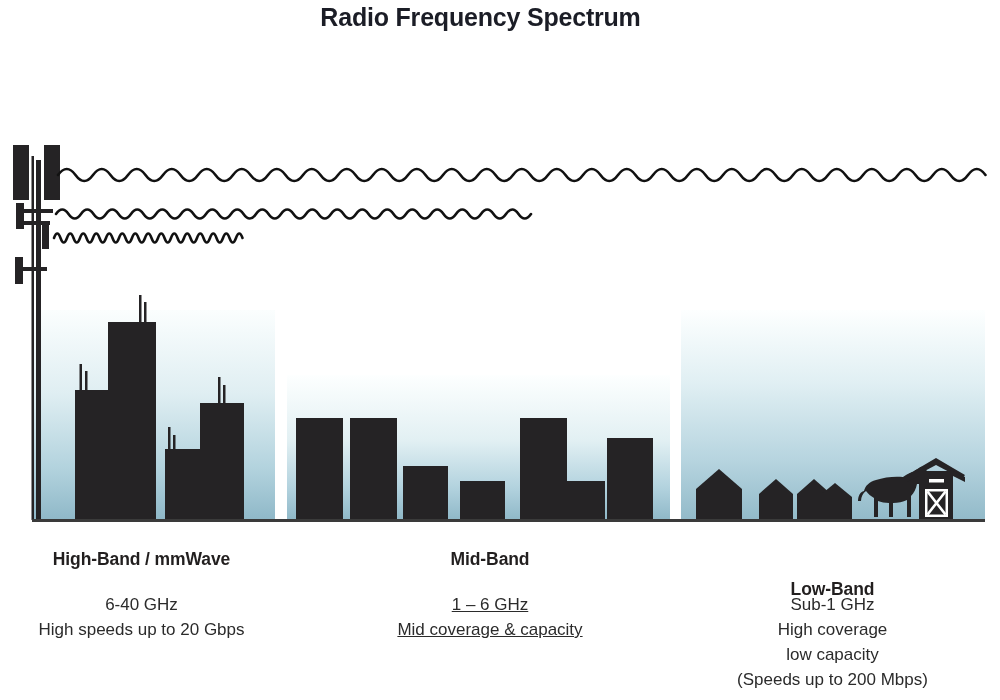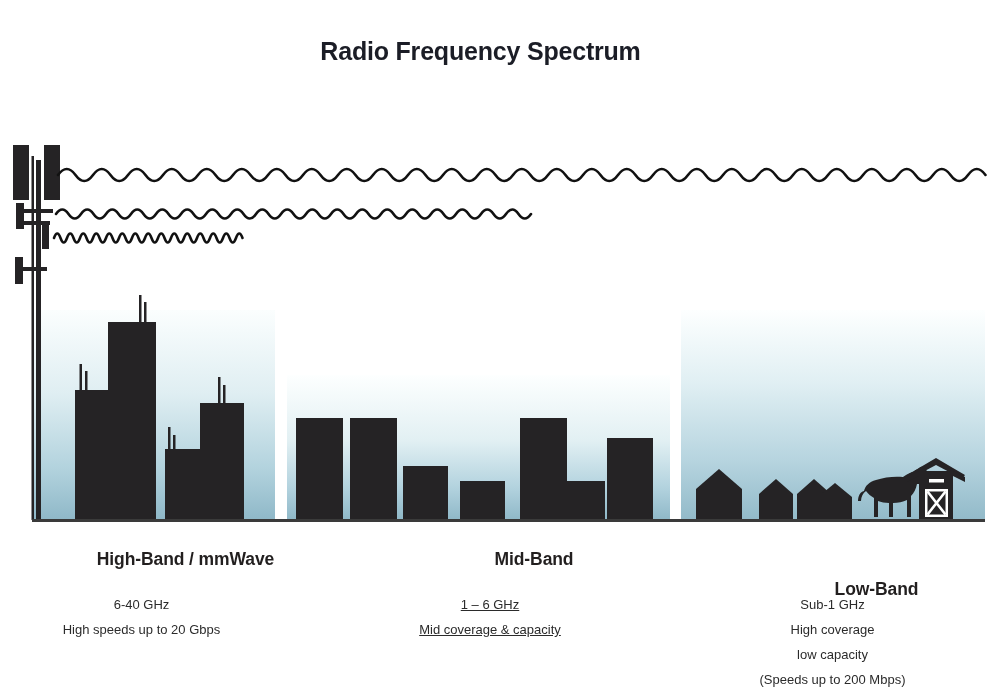--- a/index.html
+++ b/index.html
@@ -13,38 +13,36 @@
   .stage{position:absolute;inset:0;width:1000px;height:700px;}
 
   .title{
     position:absolute;top:3px;left:0;width:961px;
     text-align:center;
     font-size:25px;
     font-weight:bold;
     letter-spacing:-0.2px;
     color:#1b1d26;
     font-family:"Liberation Sans", sans-serif;
-    margin-top:34px;
   }
 
   svg.art{position:absolute;left:0;top:0;width:1000px;height:700px;display:block;}
 
   .band-label{
     position:absolute;
     text-align:center;
     font-size:17.5px;
     font-weight:bold;
     color:#221f1f;
     letter-spacing:-0.1px;
-    padding-left:44px;
   }
   .band-desc{
     position:absolute;
     text-align:center;
-    font-size:13px;
+    font-size:17px;
     font-weight:normal;
     color:#2b2b2b;
     line-height:25px;
   }
   .band-desc div{white-space:nowrap;}
 
   #hb-label{left:0;   width:283px; top:549px;}
   #mb-label{left:330px;width:320px;top:549px;}
   #lb-label{left:680px;width:305px;top:579px;}
 

